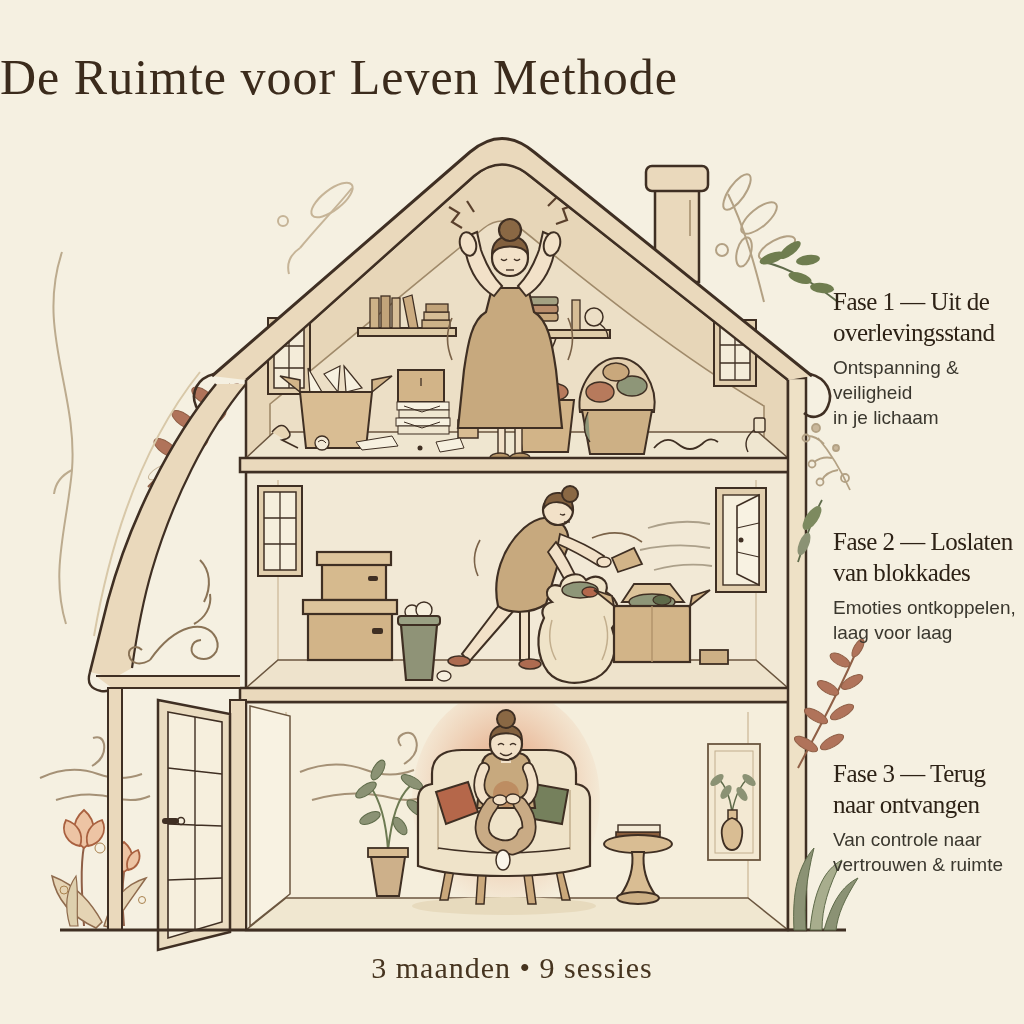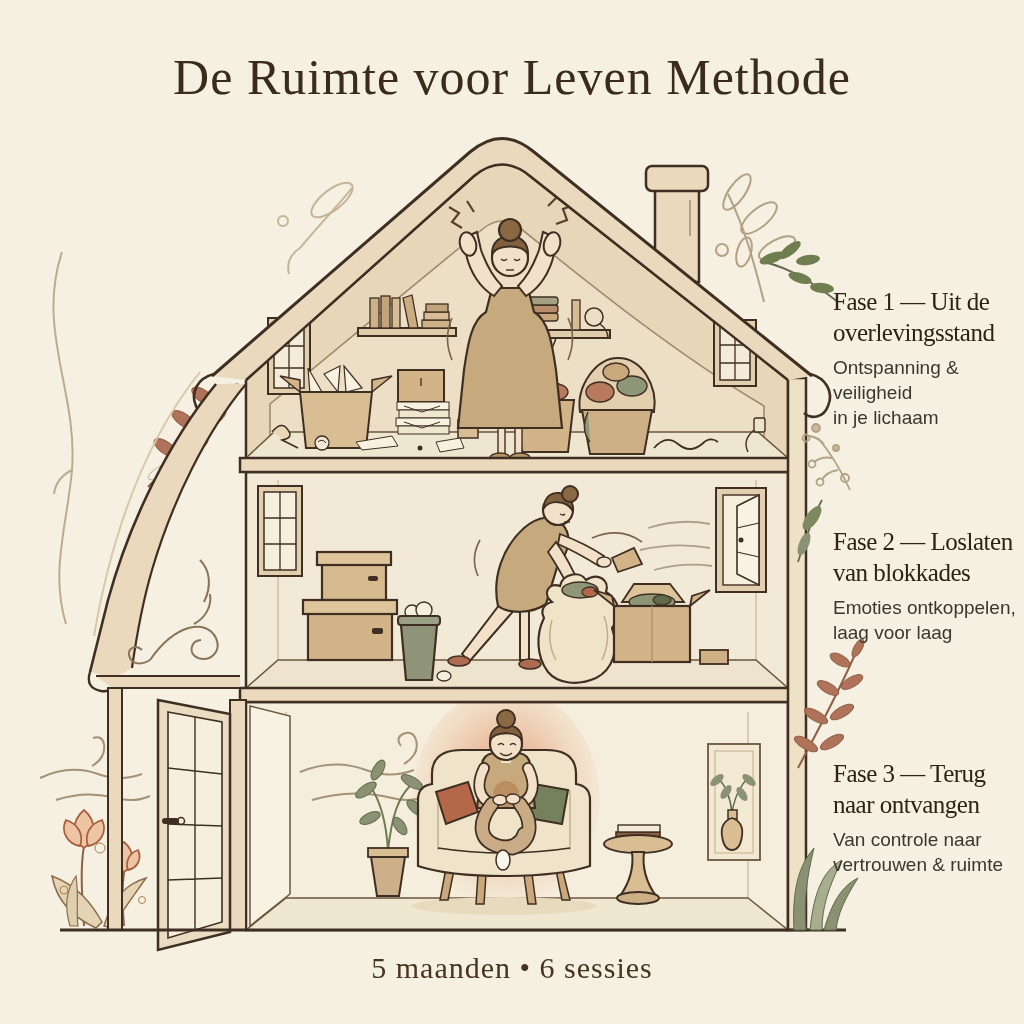--- a/index.html
+++ b/index.html
@@ -1,19 +1,19 @@
 <!DOCTYPE html>
 <html><head>
 <meta charset="utf-8">
 <style>
   html,body{margin:0;padding:0;background:#f5f0e1;}
   .stage{position:relative;width:1024px;height:1024px;background:#f5f0e1;overflow:hidden;
          font-family:"Liberation Serif", serif;}
   svg{position:absolute;left:0;top:0;}
-  .title{position:absolute;left:0;top:48px;width:1024px;text-align:center;
+  .title{position:absolute;left:0;top:48px;width:1024px;text-align:left;
          font-size:50px;letter-spacing:1px;color:#3b2b1c;font-weight:500;}
   .phase{position:absolute;left:833px;width:200px;}
   .phase .h{font-family:"Liberation Serif", serif;font-size:25px;line-height:31px;
             letter-spacing:-0.5px;color:#2d2216;}
   .phase .s{font-family:"Liberation Sans", sans-serif;font-size:19px;line-height:25px;
             color:#3a372e;margin-top:7px;}
   .p1{top:286px;} .p2{top:526px;} .p3{top:758px;}
   .footer{position:absolute;left:0;top:951px;width:1024px;text-align:center;
           font-size:30px;letter-spacing:1px;color:#46341f;}
   .h span,.s span{display:block;}
@@ -467,15 +467,15 @@
   <div class="h">
     <span>Fase 3 — Terug</span>
     <span>naar ontvangen</span>
   </div>
   <div class="s">
     <span>Van controle naar</span>
     <span>vertrouwen &amp; ruimte</span>
   </div>
 </div>
 
-<div class="footer">5 maanden • 6 sessies</div>
+<div class="footer">3 maanden • 9 sessies</div>
 
 </div>
 
 </body></html>

